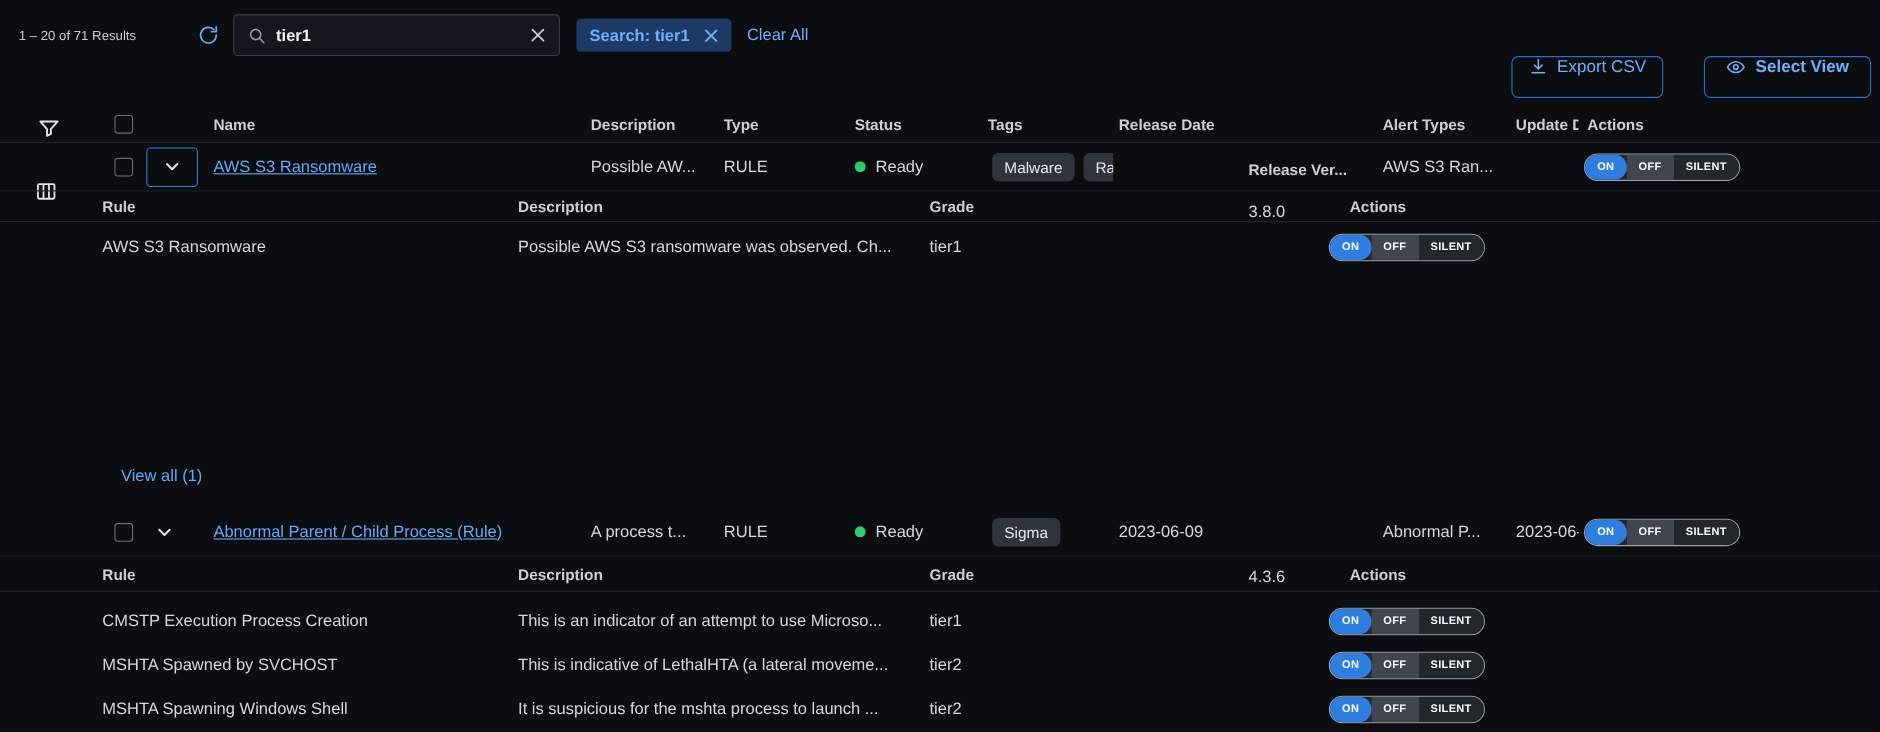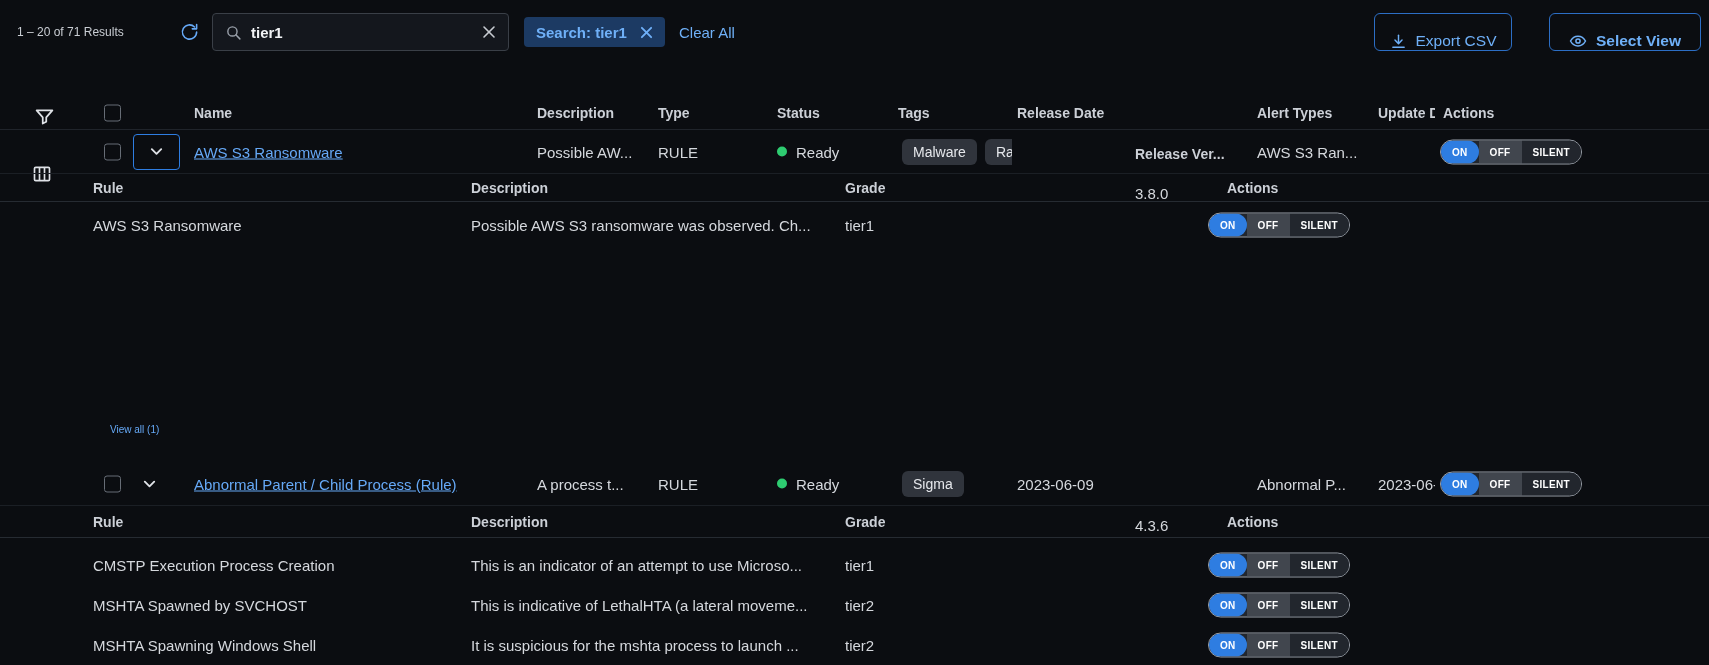--- a/index.html
+++ b/index.html
@@ -26,21 +26,21 @@
   }
   .filter-chip {
     left:524px; height:30px; background:#1c3a63; border-radius:4px;
     display:flex; align-items:center; gap:13px; padding:0 12px;
     color:#6fb0f8; font-size:15px; font-weight:700; cursor:pointer;
   }
   .clear-all { left:679px; color:#6fb0f8; font-size:15px; cursor:pointer; }
   .tb-btn {
     height:38px; border:1px solid #2c6ec5; border-radius:6px; background:transparent;
     color:#6fb0f8; font-size:15.5px; font-family:inherit;
-    display:flex; align-items:flex-end; justify-content:center; gap:9px; cursor:pointer;
+    display:flex; align-items:flex-start; justify-content:center; gap:9px; cursor:pointer;margin-top:38px;
   }
   .export-btn { left:1374px; width:138px; }
   .select-view-btn { left:1549px; width:152px;font-weight:bold; }
 
   
   .rail-btn { background:none; border:none; cursor:pointer; position:absolute; }
   .rail-filter { left:34px; top:106px; }
   .rail-columns { left:32px; top:164px; }
 
   
@@ -85,21 +85,21 @@
   .panel2 { top:506px; height:159px; }
   .sub-hdr { position:absolute; left:0; right:0; top:0; height:28px; border-bottom:1px solid #262b32; }
   .panel2 .sub-hdr { height:32px; }
   .sub-hdr .cell { font-size:14px; font-weight:700; color:#ccd0d7; }
   .sub-row { position:absolute; left:0; right:0; height:38px; }
   .s-rule   { left:93px; }
   .s-desc   { left:471px; }
   .s-grade  { left:845px; }
   .s-actions{ left:1227px; }
   .s-toggle { left:1208px; }
-  .view-all { position:absolute; left:110px; top:250px; color:#66a9f7; font-size:10px; cursor:pointer; white-space:nowrap; }
+  .view-all { position:absolute; left:110px; top:250px; color:#66a9f7; font-size:15px; cursor:pointer; white-space:nowrap; }
 
   svg { display:block; }
 </style>
 </head>
 <body>
 
 <div class="screen">
 
   <div class="topbar">
     <div class="vcenter results">1 – 20 of 71 Results</div>

